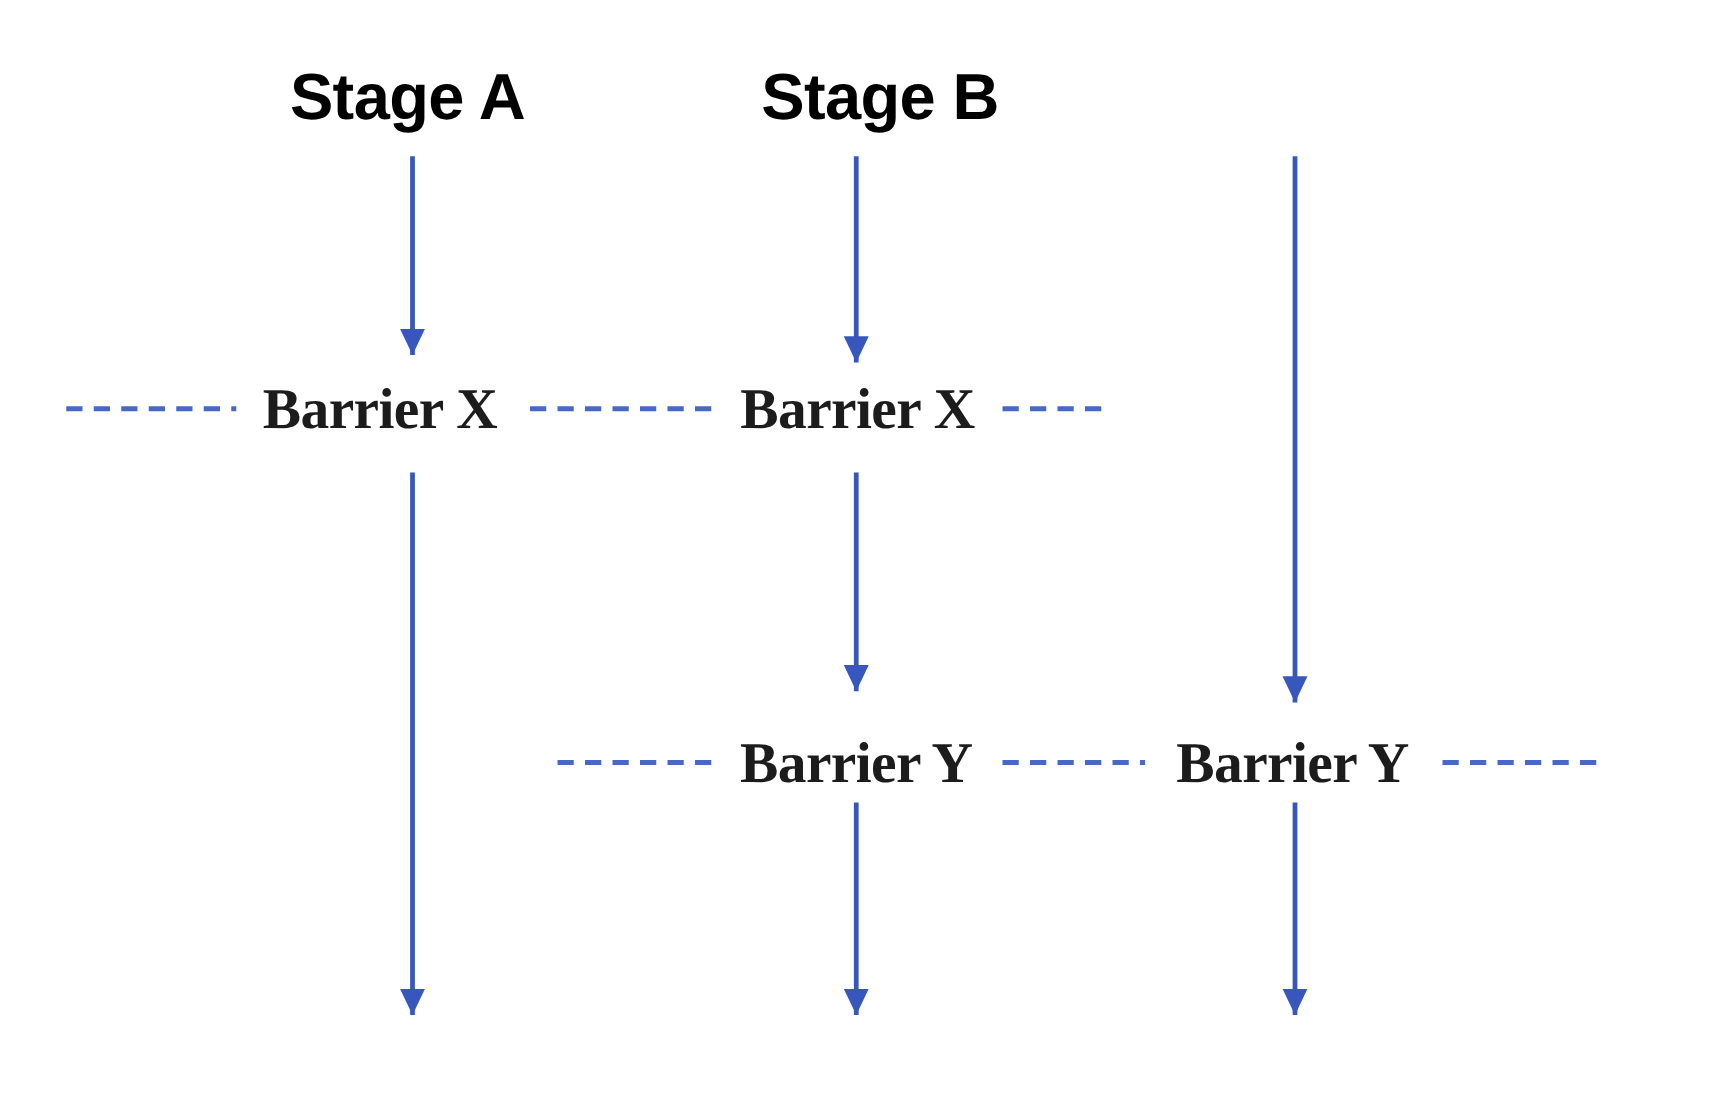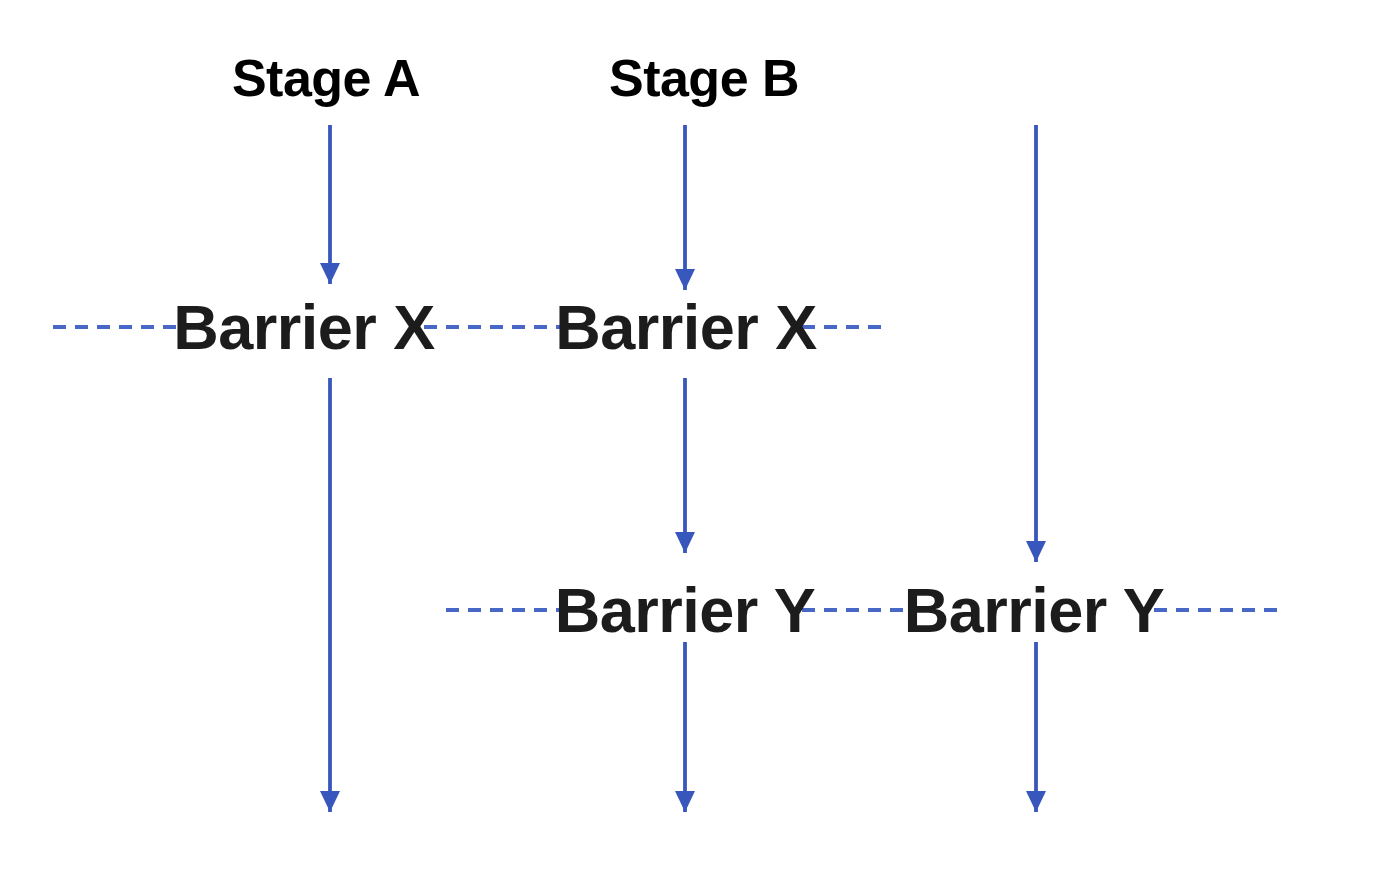--- a/index.html
+++ b/index.html
@@ -36,25 +36,26 @@
     transform: translateX(-50%);
     font-size: 52px;
     font-weight: 700;
     color: var(--stage-text, #000000);
     white-space: nowrap;
     letter-spacing: -0.5px;
   }
   .barrier-label {
     position: absolute;
     transform: translate(-50%, -50%);
-    font-size: 63px;
+    font-size: 46px;
     font-weight: 600;
     color: var(--barrier-text, #1c1c1c);
     white-space: nowrap;
     letter-spacing: -0.5px;
+    font-family: Liberation Serif, serif;
   }
 </style>
 </head>
 <body>
 
 <div class="canvas">
 
   <svg class="diagram-svg" width="1379" height="875" viewBox="0 0 1379 875">
     <defs>
       <marker id="arrowhead" markerUnits="userSpaceOnUse" markerWidth="26" markerHeight="24" refX="21" refY="10" orient="auto">

